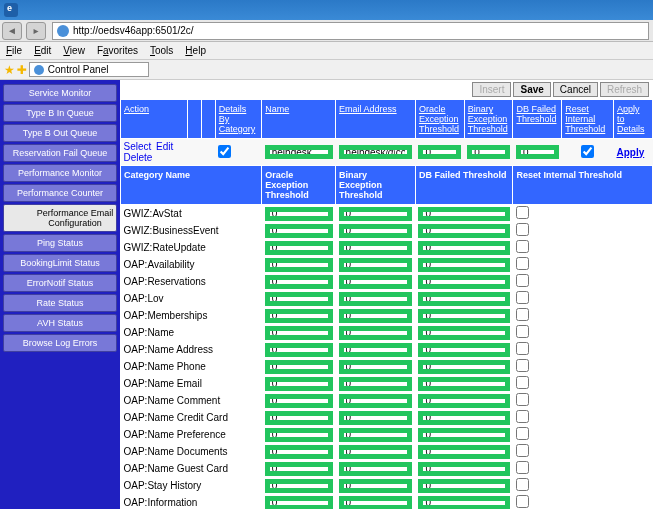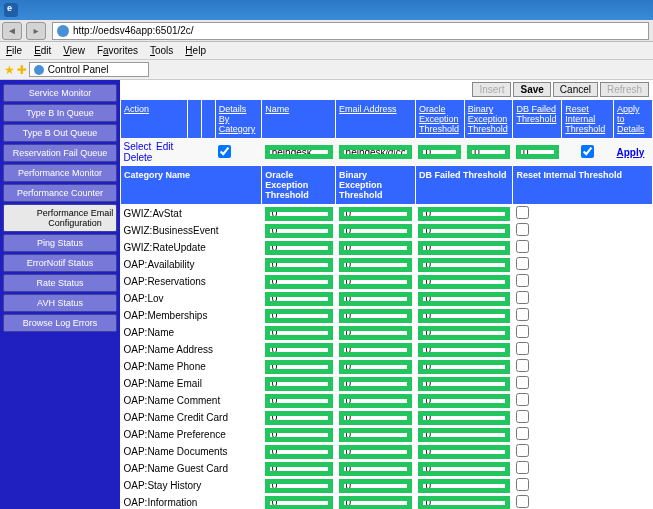--- a/index.html
+++ b/index.html
@@ -84,20 +84,21 @@
 <div class="main">
   <div class="sidebar" id="sidebar">
       <div class="navitem">Service Monitor</div>
       <div class="navitem">Type B In Queue</div>
       <div class="navitem">Type B Out Queue</div>
       <div class="navitem">Reservation Fail Queue</div>
       <div class="navitem">Performance Monitor</div>
       <div class="navitem">Performance Counter</div>
       <div class="navitem active">Performance Email Configuration</div>
       <div class="navitem">Ping Status</div>
+      <div class="navitem">BookingLimit Status</div>
       <div class="navitem">ErrorNotif Status</div>
       <div class="navitem">Rate Status</div>
       <div class="navitem">AVH Status</div>
       <div class="navitem">Browse Log Errors</div>
     </div>
   <div class="content">
     <div class="btnrow">
       <button class="btn disabled">Insert</button>
       <button class="btn save">Save</button>
       <button class="btn">Cancel</button>

